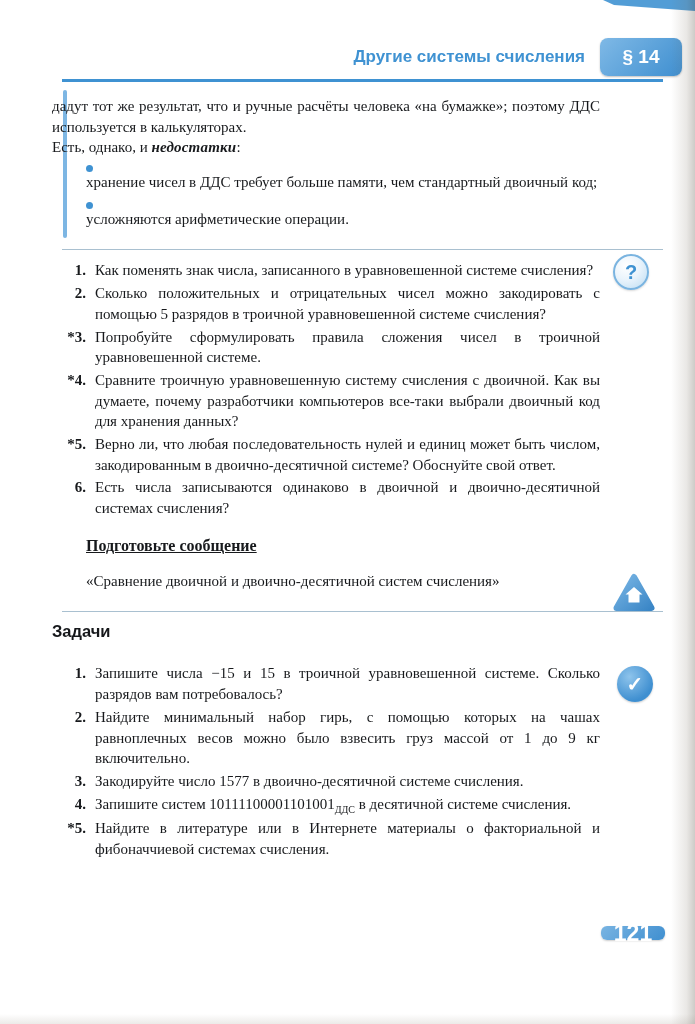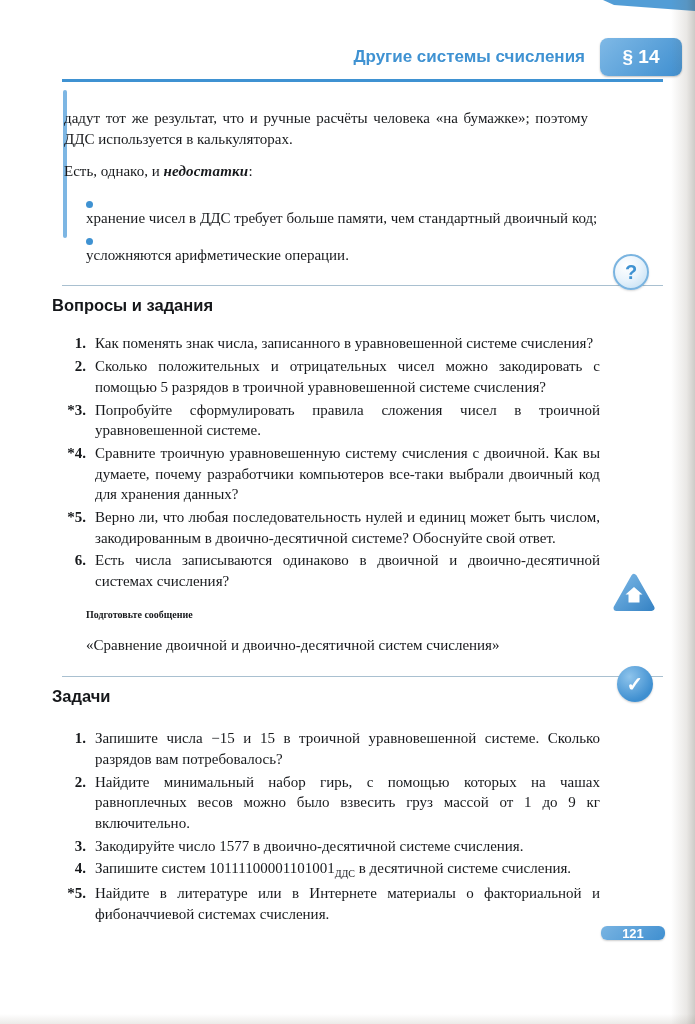--- a/index.html
+++ b/index.html
@@ -22,21 +22,21 @@
         font-family:"Liberation Sans","DejaVu Sans",sans-serif;font-weight:bold;font-size:17px;
         color:var(--accent-blue);white-space:nowrap;}
   .badge{position:absolute;top:38px;left:600px;width:82px;height:38px;border-radius:8px;
         background:linear-gradient(135deg,#7fb9e6,#3f8fd0);
         color:#fff;font-family:"Liberation Sans",sans-serif;font-weight:bold;font-size:19px;
         display:flex;align-items:center;justify-content:center;box-shadow:0 1px 2px rgba(0,0,0,.25);}
   .header-rule{position:absolute;top:79px;left:62px;width:601px;height:3px;background:var(--accent-blue);}
   .vbar{position:absolute;top:90px;left:63px;width:4px;height:148px;background:var(--accent-blue-light);border-radius:2px;}
 
   .content{position:absolute;top:96px;left:52px;width:548px;}
-  .content p{margin:12px;}
+  .content p{margin:0;}
   .body-text{font-size:15px;line-height:1.38;text-align:justify;}
   .cont{margin-left:44px;margin-bottom:6px;}
   .lead{margin-left:32px;margin-bottom:6px;}
   .lead b i{letter-spacing:.2px;}
   .bullets{margin-left:34px;}
   .bullet-row{display:flex;align-items:flex-start;margin-bottom:2px;flex-direction:column;}
   .dot{flex:none;width:7px;height:7px;border-radius:50%;background:var(--accent-blue);margin:7px 8px 0 0;}
   .bullet-text{flex:1;}
 
   .rule{border:0;border-top:1px solid var(--rule-gray);width:601px;position:relative;left:10px;margin:0;}
@@ -44,38 +44,38 @@
   .rule-t{margin-top:20px;margin-bottom:10px;}
   h2.sec{font-family:"Liberation Sans","DejaVu Sans",sans-serif;font-size:16.5px;font-weight:bold;
         color:#15171a;margin:0 0 18px 0;}
   .qlist{margin-bottom:0;}
   .item{display:flex;align-items:flex-start;margin-bottom:2px;}
   .marker{flex:none;width:34px;text-align:right;padding-right:9px;font-weight:bold;
         font-size:15px;line-height:1.38;}
   .item-text{flex:1;font-size:15px;line-height:1.38;text-align:justify;}
   sub.ddc{font-size:10px;}
 
-  .report-h{font-weight:bold;font-size:10px;margin:16px 0 14px 34px !important;}
+  .report-h{font-weight:bold;font-size:16px;margin:16px 0 14px 34px !important;text-decoration:underline;}
   .report-t{margin-left:34px !important;margin-bottom:4px !important;}
 
   .icon-question{position:absolute;top:254px;left:613px;width:36px;height:36px;border-radius:50%;
         background:radial-gradient(circle at 35% 30%,#ffffff 0%,#eaf4fc 45%,#bcdcf2 100%);
         border:2px solid #7ab4e0;box-sizing:border-box;display:flex;align-items:center;justify-content:center;
         font-family:"Liberation Sans",sans-serif;font-weight:bold;font-size:20px;color:var(--accent-blue);
         box-shadow:0 1px 2px rgba(0,0,0,.15);}
   .icon-home{position:absolute;top:572px;left:612px;width:44px;height:42px;}
   .icon-check{position:absolute;top:666px;left:617px;width:36px;height:36px;border-radius:50%;
         background:radial-gradient(circle at 35% 30%,#8ec4ec,#3f8fd0 70%);
         color:#fff;display:flex;align-items:center;justify-content:center;
         font-family:"Liberation Sans",sans-serif;font-size:20px;font-weight:bold;
         box-shadow:0 1px 2px rgba(0,0,0,.2);}
 
   .page-badge{position:absolute;top:926px;left:601px;width:64px;height:14px;border-radius:6px;
         background:linear-gradient(135deg,#79b4e2,#3f8fd0);color:#fff;
-        font-family:"Liberation Sans",sans-serif;font-weight:bold;font-size:13px;
+        font-family:"Liberation Sans",sans-serif;font-weight:bold;font-size:23px;
         display:flex;align-items:center;justify-content:center;box-shadow:0 1px 2px rgba(0,0,0,.2);}
 </style>
 </head>
 <body>
 
 <div class="page">
 
   <div class="corner-blue"></div>
 
   <div class="header-title">Другие системы счисления</div>
@@ -94,21 +94,20 @@
         <span class="dot"></span>
         <div class="body-text bullet-text">хранение чисел в ДДС требует больше памяти, чем стандартный двоичный код;</div>
       </div>
       <div class="bullet-row">
         <span class="dot"></span>
         <div class="body-text bullet-text">усложняются арифметические операции.</div>
       </div>
     </div>
 
     <hr class="rule rule-q">
-    <h2 class="sec">Вопросы и задания</h2>
 
     <div class="qlist">
       <div class="item">
         <span class="marker">1.</span>
         <div class="item-text">Как поменять знак числа, записанного в уравновешенной системе счисления?</div>
       </div>
       <div class="item">
         <span class="marker">2.</span>
         <div class="item-text">Сколько положительных и отрицательных чисел можно закодировать с помощью 5 разрядов в троичной уравновешенной системе счисления?</div>
       </div>

